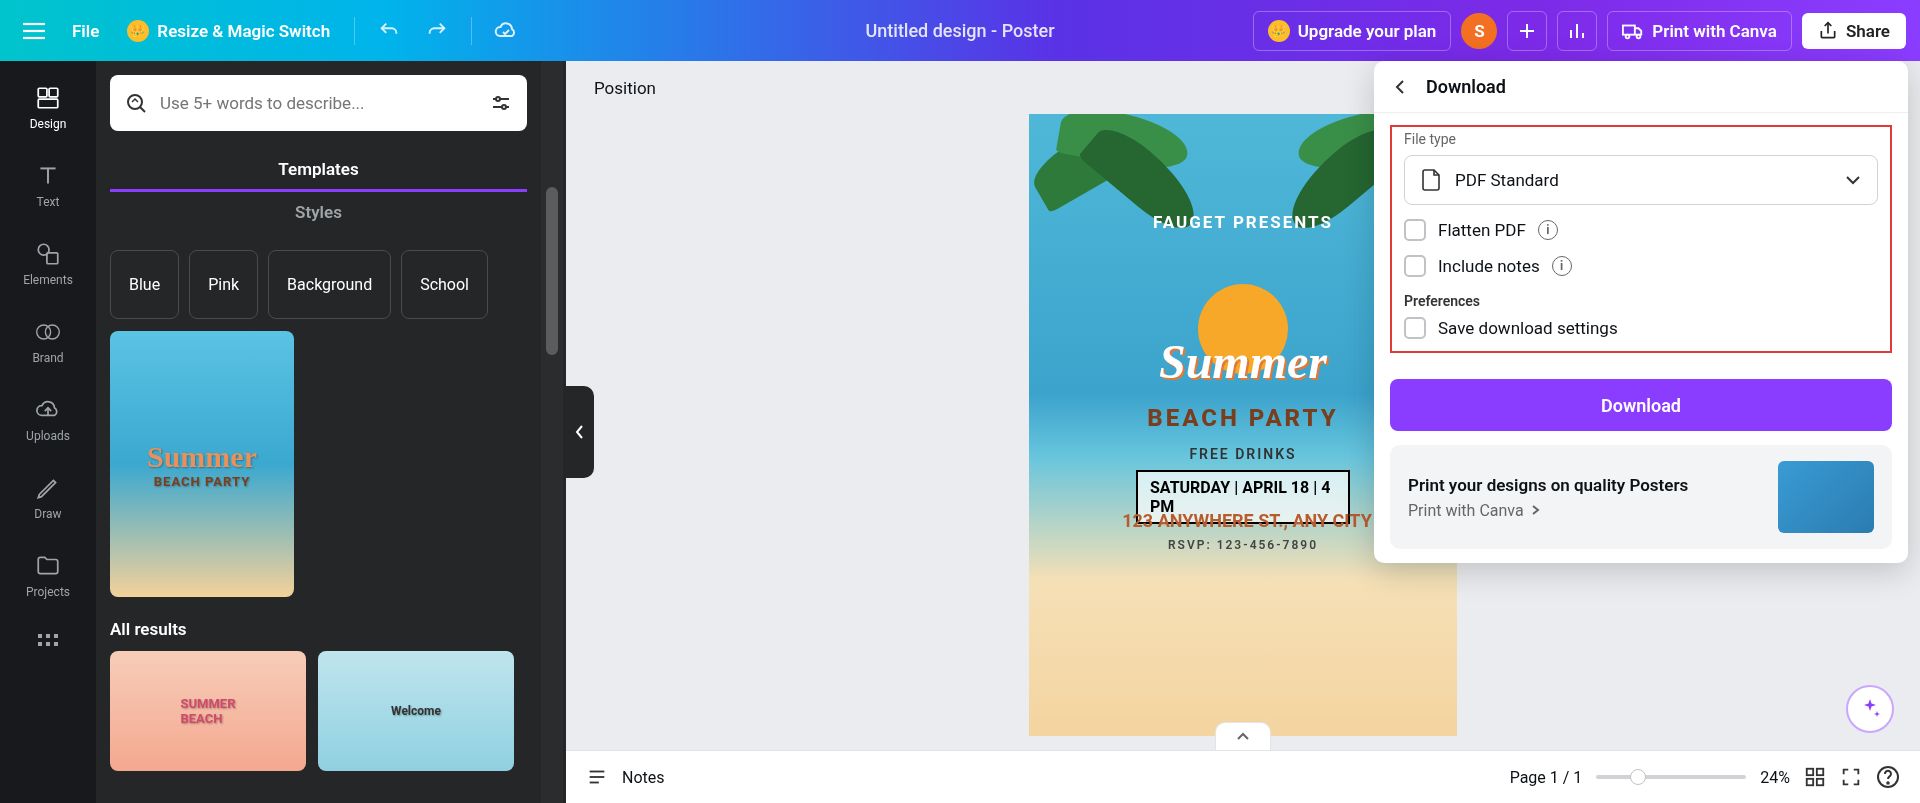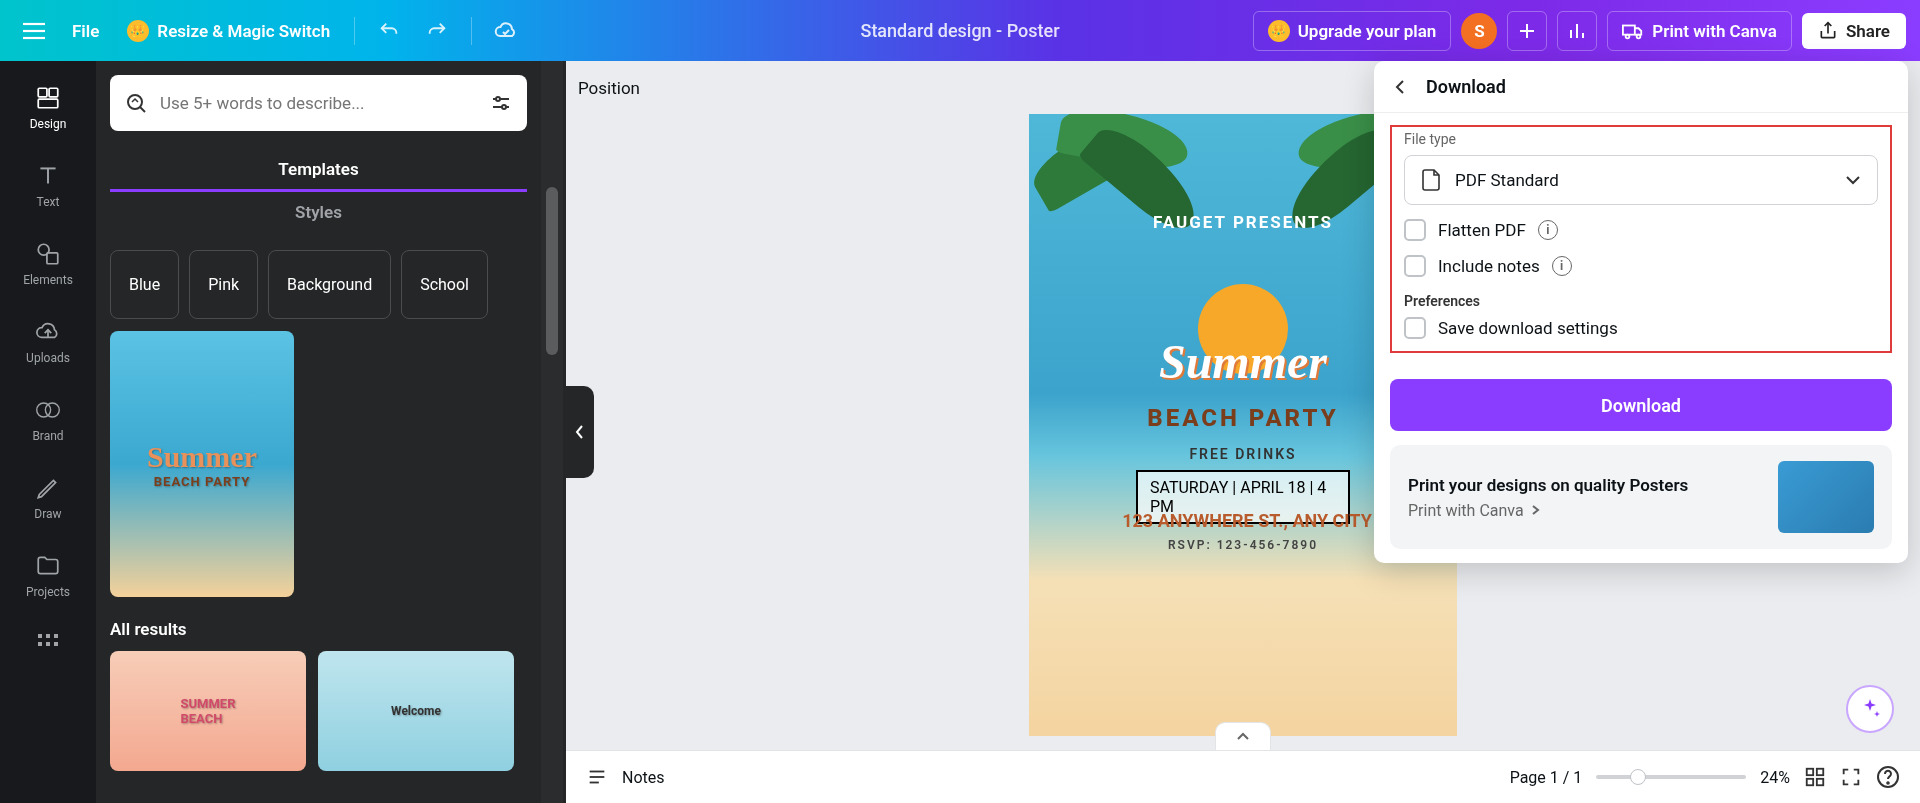--- a/index.html
+++ b/index.html
@@ -44,32 +44,32 @@
 .section-title { color:#fff; font-size:17px; font-weight:600; margin-top:22px; }
 .thumb-row { margin-top:12px; display:flex; gap:12px; }
 .thumb { width:184px; height:266px; border-radius:8px; background:linear-gradient(180deg,#5bc3e4 0%,#3ba8d0 50%,#f4d19a 100%); position:relative; overflow:hidden; display:flex; flex-direction:column; align-items:center; justify-content:center; color:#fff; font-weight:700; font-size:22px; text-shadow:1px 1px 2px rgba(0,0,0,0.3); }
 .thumb-small { width:196px; height:120px; border-radius:8px; }
 .thumb-a { background:linear-gradient(180deg,#f7cdb8,#f4a890); }
 .thumb-b { background:linear-gradient(180deg,#bfe5ee,#8fd0e0); }
 .panel-collapse { position:absolute; right:-28px; top:50%; transform:translateY(-50%); width:28px; height:92px; background:#252627; border-radius:0 10px 10px 0; display:flex; align-items:center; justify-content:center; color:#fff; }
 
 
 .canvas-area { position:absolute; top:61px; left:566px; right:0; bottom:0; background:#ebecef; }
-.canvas-topbar { height:53px; display:flex; align-items:center; padding:0 12px; color:#0d1216; font-size:17px; }
+.canvas-topbar { height:53px; display:flex; align-items:center; padding:0 28px; color:#0d1216; font-size:17px; }
 .poster { position:absolute; top:53px; left:50%; transform:translateX(-50%); width:428px; height:622px; background:linear-gradient(180deg,#4fb8d8 0%,#3ca3cc 45%,#67c5dd 55%,#f5e0b6 75%,#f4d4a0 100%); overflow:hidden; }
 .poster .palm { position:absolute; top:-10px; width:220px; height:220px; }
 .poster .palm.left { left:-40px; }
 .poster .palm.right { right:-40px; transform:scaleX(-1); }
 .palm-leaf { position:absolute; width:130px; height:50px; background:#2d7a3a; border-radius:60% 90% 60% 10%; }
 .poster .sun { position:absolute; top:170px; left:50%; transform:translateX(-50%); width:90px; height:90px; background:#f7a828; border-radius:50%; }
 .poster .presents { position:absolute; top:98px; width:100%; text-align:center; color:#fff; font-weight:700; font-size:17px; letter-spacing:2px; }
 .poster .summer { position:absolute; top:220px; width:100%; text-align:center; font-family:cursive; font-size:48px; font-weight:700; color:#fff; text-shadow:2px 2px 0 #e07a3a; font-style:italic; }
 .poster .beach-party { position:absolute; top:290px; width:100%; text-align:center; font-size:24px; font-weight:800; color:#7a3e1d; letter-spacing:3px; }
 .poster .free-drinks { position:absolute; top:332px; width:100%; text-align:center; font-size:14px; font-weight:600; color:#333; letter-spacing:2px; }
-.poster .date-box { position:absolute; top:356px; left:50%; transform:translateX(-50%); padding:6px 12px; border:2px solid #000; background:rgba(255,255,255,0.7); font-weight:400; font-size:16px; }
+.poster .date-box { position:absolute; top:356px; left:50%; transform:translateX(-50%); padding:6px 12px; border:2px solid #000; background:rgba(255,255,255,0.7); font-weight:700; font-size:16px; }
 .poster .address { position:absolute; top:396px; width:100%; text-align:center; font-size:18px; font-weight:700; color:#b85c2e;padding-left:8px; }
 .poster .rsvp { position:absolute; top:424px; width:100%; text-align:center; font-size:12px; font-weight:600; color:#444; letter-spacing:2px; }
 .canvas-bar { position:absolute; bottom:0; left:0; right:0; height:53px; background:#fff; border-top:1px solid #e3e4e6; display:flex; align-items:center; padding:0 20px; gap:14px; color:#0d1216; font-size:16px; }
 .canvas-bar .spacer { flex:1; }
 .page-up { position:absolute; bottom:53px; left:50%; transform:translateX(-50%); width:56px; height:28px; background:#fff; border:1px solid #e3e4e6; border-bottom:none; border-radius:10px 10px 0 0; display:flex; align-items:center; justify-content:center; }
 .zoom-track { width:150px; height:4px; background:#d0d2d5; border-radius:2px; position:relative; }
 .zoom-thumb { position:absolute; top:-6px; left:34px; width:16px; height:16px; background:#fff; border:1px solid #bfc2c6; border-radius:50%; }
 .fab { position:absolute; right:26px; bottom:70px; width:48px; height:48px; border:2px solid #c9a6ff; border-radius:50%; background:#fff; display:flex; align-items:center; justify-content:center; z-index:3; }
 
 
@@ -120,21 +120,21 @@
         <path d="M20 9H9a5 5 0 00-5 5v1"></path>
       </svg>
   </div>
   <div class="tb-divider"></div>
   <div class="tb-icon-btn">
     <svg width="24" height="24" viewBox="0 0 24 24" fill="none" stroke="#fff" stroke-width="2">
         <path d="M18 10a6 6 0 00-11.5-2A4.5 4.5 0 006 17h12a4 4 0 000-7z"></path>
         <path d="M9 13l2 2 4-4"></path>
       </svg>
   </div>
-  <div class="doc-title">Standard design - Poster</div>
+  <div class="doc-title">Untitled design - Poster</div>
   <div class="tb-right">
     <div class="upgrade-btn">
       <span class="crown">👑</span>
       <span>Upgrade your plan</span>
     </div>
     <div class="avatar">S</div>
     <div class="tb-outlined">
       <svg width="18" height="18" viewBox="0 0 18 18" stroke="#fff" stroke-width="2">
           <line x1="9" y1="2" x2="9" y2="16"></line>
           <line x1="2" y1="9" x2="16" y2="9"></line>
@@ -191,36 +191,36 @@
     <div class="vtab-icon">
         <svg width="26" height="26" viewBox="0 0 24 24" fill="none" stroke="#a0a4a8" stroke-width="1.6">
           <circle cx="8" cy="8" r="5"></circle>
           <rect x="11" y="11" width="10" height="10" rx="1"></rect>
         </svg>
       </div>
     <div class="vtab-label">Elements</div>
   </div>
   <div class="vtab">
     <div class="vtab-icon">
+        <svg width="30" height="22" viewBox="0 0 30 22" fill="none" stroke="#a0a4a8" stroke-width="1.6">
+          <circle cx="10" cy="11" r="8"></circle>
+          <circle cx="20" cy="11" r="8"></circle>
+        </svg>
+      </div>
+    <div class="vtab-label">Brand</div>
+  </div>
+  <div class="vtab">
+    <div class="vtab-icon">
         <svg width="26" height="26" viewBox="0 0 24 24" fill="none" stroke="#a0a4a8" stroke-width="1.6">
           <path d="M18 10a6 6 0 00-11.5-2A4.5 4.5 0 006 17h12a4 4 0 000-7z"></path>
           <line x1="12" y1="17" x2="12" y2="10"></line>
           <path d="M9 13l3-3 3 3"></path>
         </svg>
       </div>
     <div class="vtab-label">Uploads</div>
-  </div>
-  <div class="vtab">
-    <div class="vtab-icon">
-        <svg width="30" height="22" viewBox="0 0 30 22" fill="none" stroke="#a0a4a8" stroke-width="1.6">
-          <circle cx="10" cy="11" r="8"></circle>
-          <circle cx="20" cy="11" r="8"></circle>
-        </svg>
-      </div>
-    <div class="vtab-label">Brand</div>
   </div>
   <div class="vtab">
     <div class="vtab-icon">
         <svg width="26" height="26" viewBox="0 0 24 24" fill="none" stroke="#a0a4a8" stroke-width="1.6">
           <path d="M3 21l3-1 13-13-2-2L4 18l-1 3z"></path>
         </svg>
       </div>
     <div class="vtab-label">Draw</div>
   </div>
   <div class="vtab">

